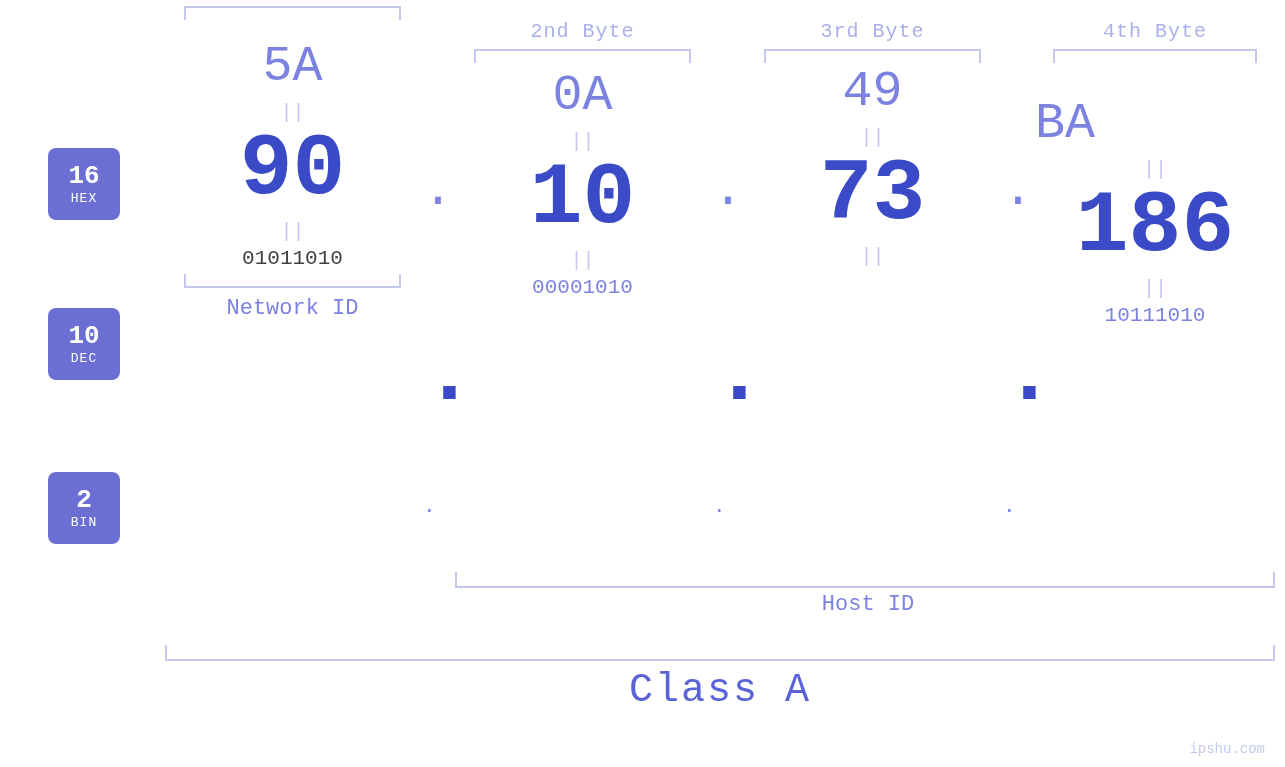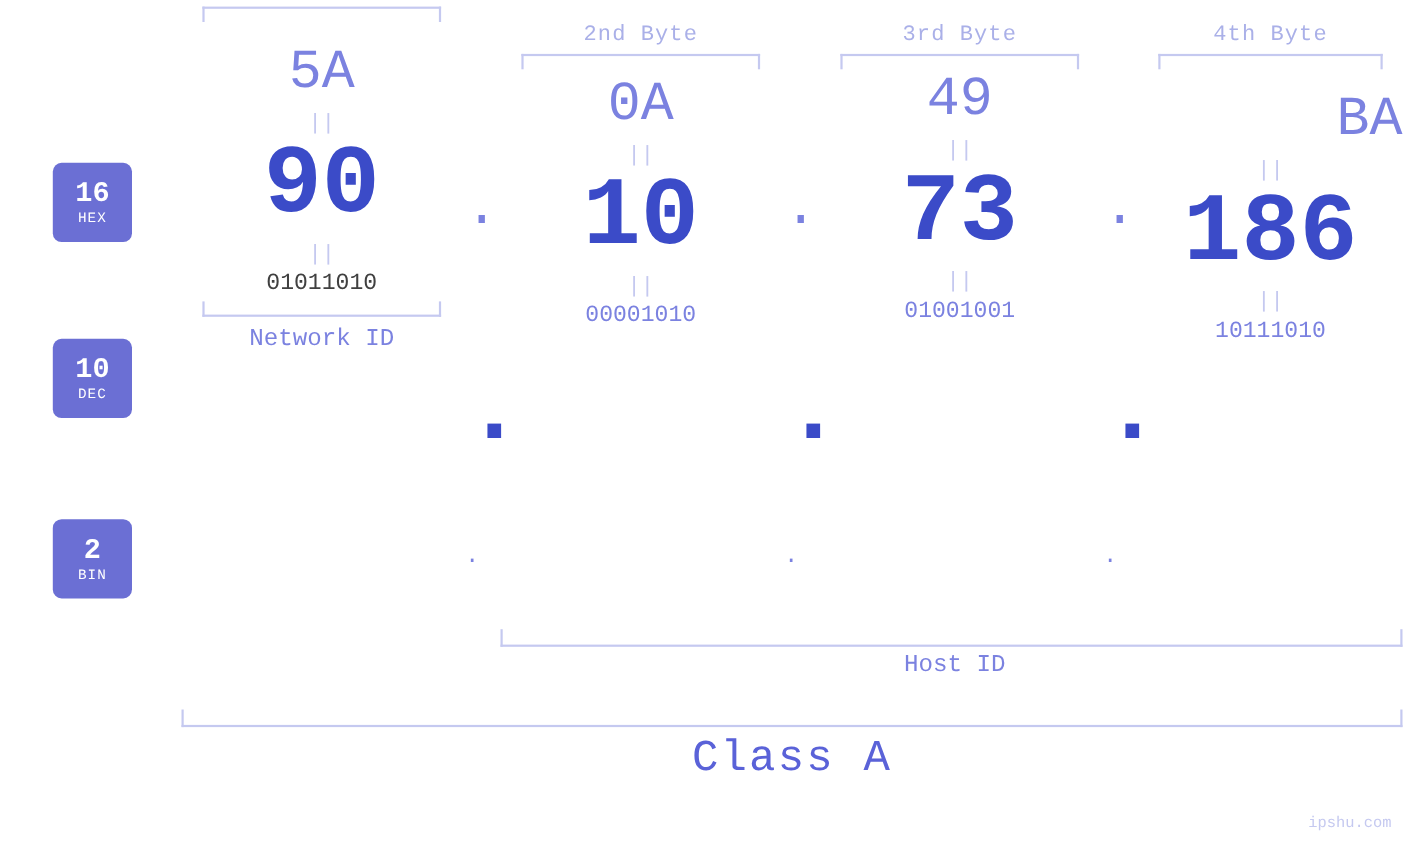--- a/index.html
+++ b/index.html
@@ -150,33 +150,32 @@
       <div style="position:absolute; top:495px; color:#7b82e0; font-size:21px; font-family:'Courier New',Courier,monospace;">.</div>
     </div>
 
     <div style="position:absolute; left:580px; width:255px; top:0; bottom:0;">
       <div class="byte-label" style="margin-top:20px;">3rd Byte</div>
       <div class="t-bracket"></div>
       <div style="text-align:center; color:#7b82e0; font-size:50px; font-family:'Courier New',Courier,monospace; ">49</div>
       <div style="text-align:center; color:#c5c9f0; font-size:20px; font-family:'Courier New',Courier,monospace; margin-top:6px;">||</div>
       <div style="text-align:center; color:#3b4bc8; font-size:88px; font-family:'Courier New',Courier,monospace; font-weight:bold; line-height:1; margin-top:2px;">73</div>
       <div style="text-align:center; color:#c5c9f0; font-size:20px; font-family:'Courier New',Courier,monospace; margin-top:6px;">||</div>
-      <div style="text-align:center; color:#7b82e0; font-size:21px; font-family:'Courier New',Courier,monospace; margin-top:4px;">01001001</div>
     </div>
 
     <div style="position:absolute; left:838px; width:32px; top:0; bottom:0;">
       <div style="position:absolute; top:162px; color:#7b82e0; font-size:50px; font-family:'Courier New',Courier,monospace;">.</div>
       <div style="position:absolute; top:326px; color:#3b4bc8; font-size:88px; font-family:'Courier New',Courier,monospace; font-weight:bold;">.</div>
       <div style="position:absolute; top:495px; color:#7b82e0; font-size:21px; font-family:'Courier New',Courier,monospace;">.</div>
     </div>
 
     <div style="position:absolute; left:870px; width:240px; top:0; bottom:0;">
       <div class="byte-label" style="margin-top:20px;">4th Byte</div>
       <div class="t-bracket"></div>
-      <div style="text-align:right; color:#7b82e0; font-size:50px; font-family:'Courier New',Courier,monospace; margin-top:18px;">BA</div>
+      <div style="text-align:left; color:#7b82e0; font-size:50px; font-family:'Courier New',Courier,monospace; margin-top:32px;">BA</div>
       <div style="text-align:center; color:#c5c9f0; font-size:20px; font-family:'Courier New',Courier,monospace; margin-top:6px;">||</div>
       <div style="text-align:center; color:#3b4bc8; font-size:88px; font-family:'Courier New',Courier,monospace; font-weight:bold; line-height:1; margin-top:2px;">186</div>
       <div style="text-align:center; color:#c5c9f0; font-size:20px; font-family:'Courier New',Courier,monospace; margin-top:6px;">||</div>
       <div style="text-align:center; color:#7b82e0; font-size:21px; font-family:'Courier New',Courier,monospace; margin-top:4px;">10111010</div>
     </div>
 
     <div style="position:absolute; left:290px; right:10px; top:572px; height:16px; border-bottom:2px solid #c5c9f0; border-left:2px solid #c5c9f0; border-right:2px solid #c5c9f0;"></div>
     <div style="position:absolute; left:290px; right:4px; top:592px; text-align:center; color:#7b82e0; font-size:22px; font-family:'Courier New',Courier,monospace;">Host ID</div>
 
     <div style="position:absolute; left:0; right:10px; top:645px; height:16px; border-bottom:2px solid #c5c9f0; border-left:2px solid #c5c9f0; border-right:2px solid #c5c9f0;"></div>

